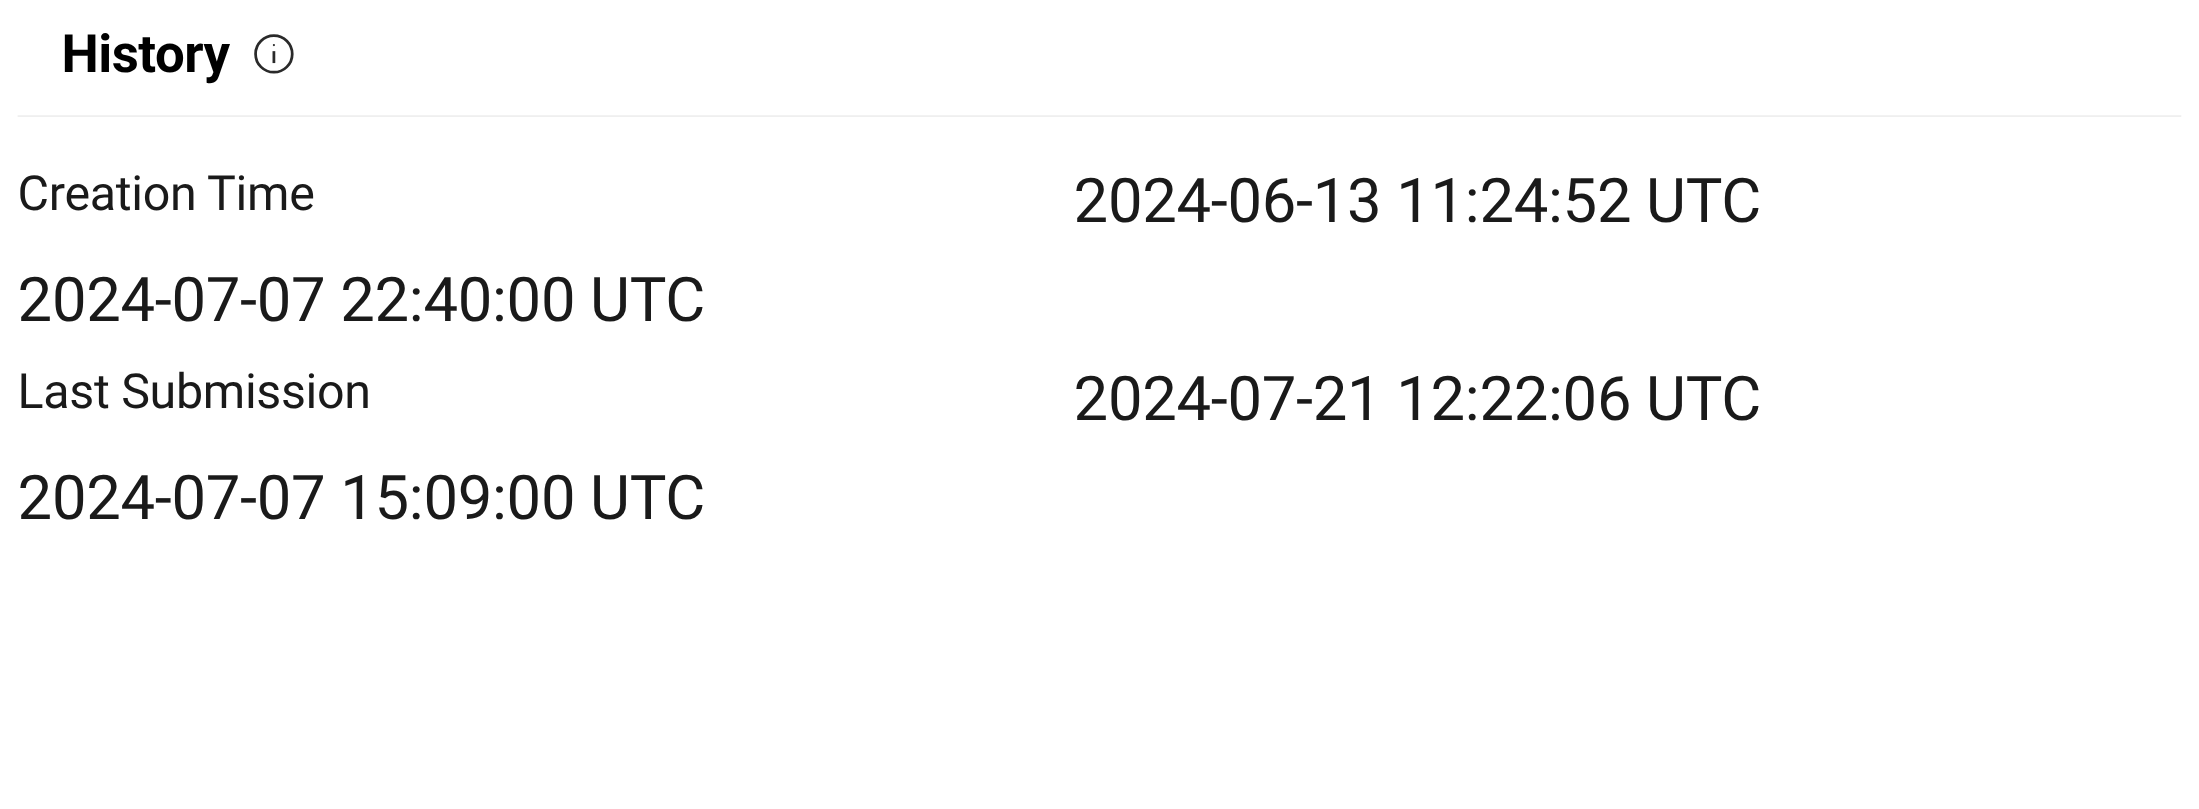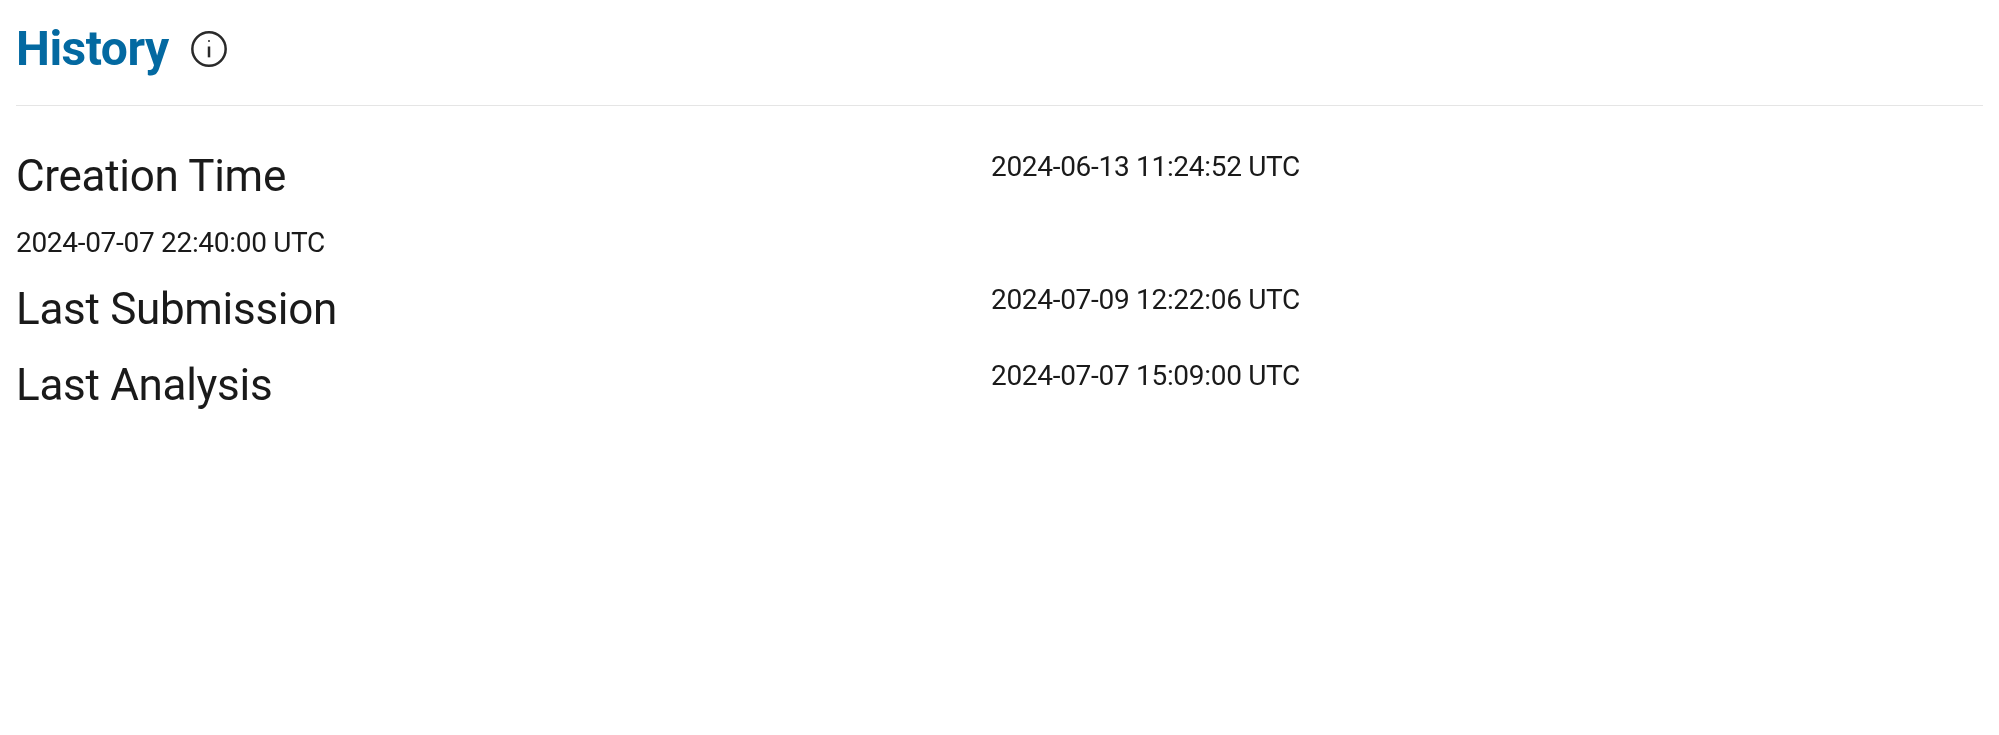--- a/index.html
+++ b/index.html
@@ -19,53 +19,53 @@
     .section-header {
       display: flex;
       align-items: center;
       gap: 20px;
       padding-bottom: 28px;
       border-bottom: 1px solid #e5e5e5;
     }
     .section-title {
       font-size: 48px;
       font-weight: 700;
-      color: #0369a1;
+      color: #000000;
       letter-spacing: -0.5px;
+      margin-left: 40px;
     }
     .info-icon {
       width: 40px;
       height: 40px;
       display: inline-flex;
       align-items: center;
       justify-content: center;
       cursor: pointer;
       color: #2a2a2a;
     }
     .info-icon svg {
       width: 40px;
       height: 40px;
     }
     .history-list {
       padding-top: 32px;
     }
     .history-row {
       display: flex;
       padding: 12px 0;
-      gap: 15px;
     }
     .history-label {
       width: 960px;
       font-size: 44px;
       font-weight: 400;
       color: #1a1a1a;
       letter-spacing: -0.3px;
     }
     .history-value {
-      font-size: 28px;
+      font-size: 56px;
       font-weight: 400;
       color: #1a1a1a;
       letter-spacing: -0.3px;
     }
   </style>
 </head>
 <body>
 
 <div class="section">
   <div class="section-header">
@@ -82,20 +82,19 @@
   <div class="history-list">
     <div class="history-row">
       <div class="history-label">Creation Time</div>
       <div class="history-value">2024-06-13 11:24:52 UTC</div>
     </div>
     <div class="history-row">
       <div class="history-value">2024-07-07 22:40:00 UTC</div>
     </div>
     <div class="history-row">
       <div class="history-label">Last Submission</div>
-      <div class="history-value">2024-07-09 12:22:06 UTC</div>
+      <div class="history-value">2024-07-21 12:22:06 UTC</div>
     </div>
     <div class="history-row">
-      <div class="history-label">Last Analysis</div>
       <div class="history-value">2024-07-07 15:09:00 UTC</div>
     </div>
   </div>
 </div>
 
 </body></html>

